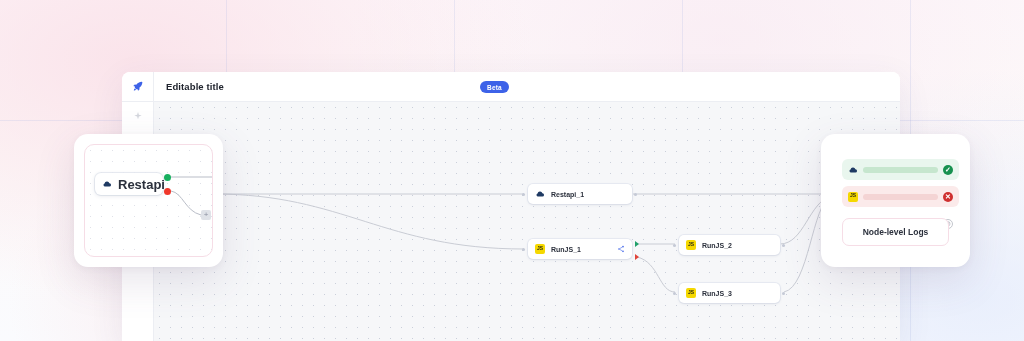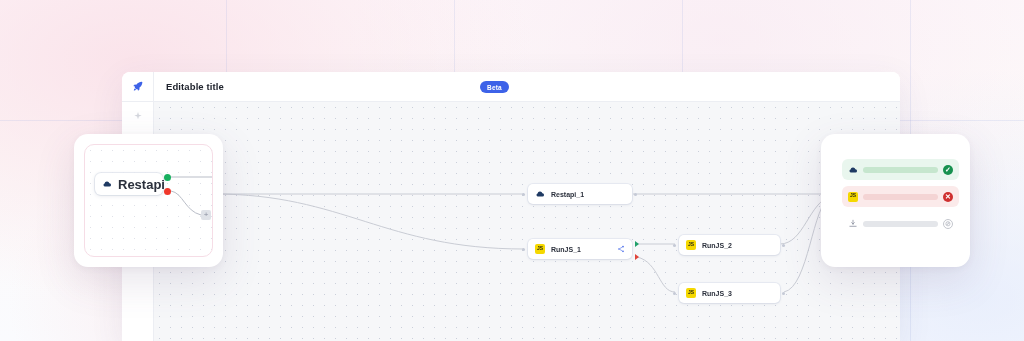--- a/index.html
+++ b/index.html
@@ -373,14 +373,15 @@
 
     <div class="log-row skip">
       <svg class="node-icon" viewBox="0 0 24 24">
         <path d="M12 3v9m0 0l-3.2-3.2M12 12l3.2-3.2" stroke="#8e93a1" stroke-width="2" fill="none" stroke-linecap="round"></path>
         <path d="M4.5 17.5h15" stroke="#8e93a1" stroke-width="2" stroke-linecap="round"></path>
       </svg>
       <span class="log-bar"></span>
       <span class="status-badge skip">⊘</span>
     </div>
 
+    <div class="card-caption">Node-level Logs</div>
   </div>
 </div>
 
 </body></html>

